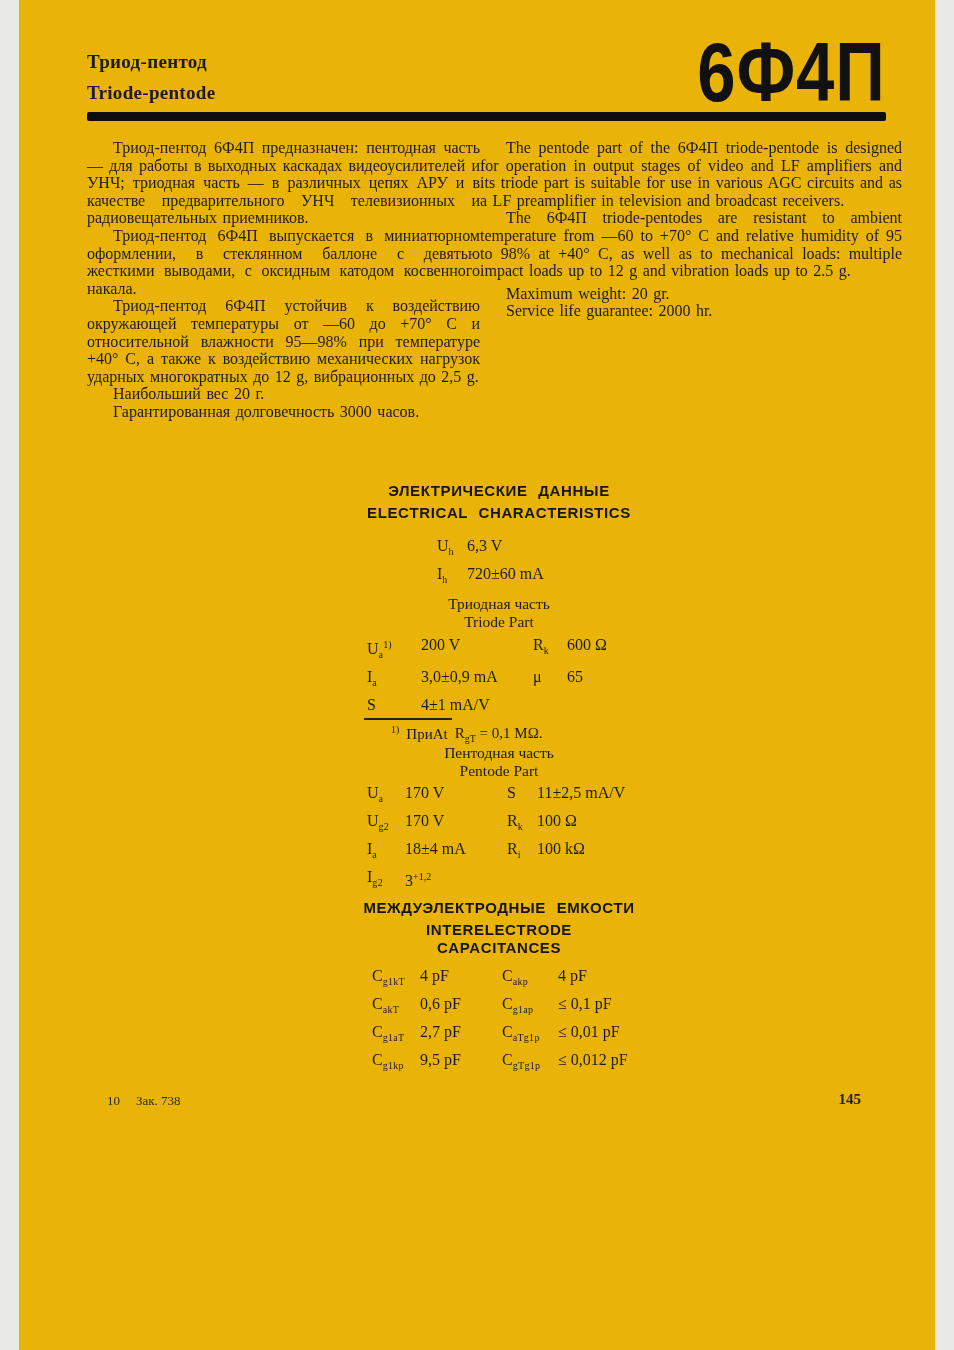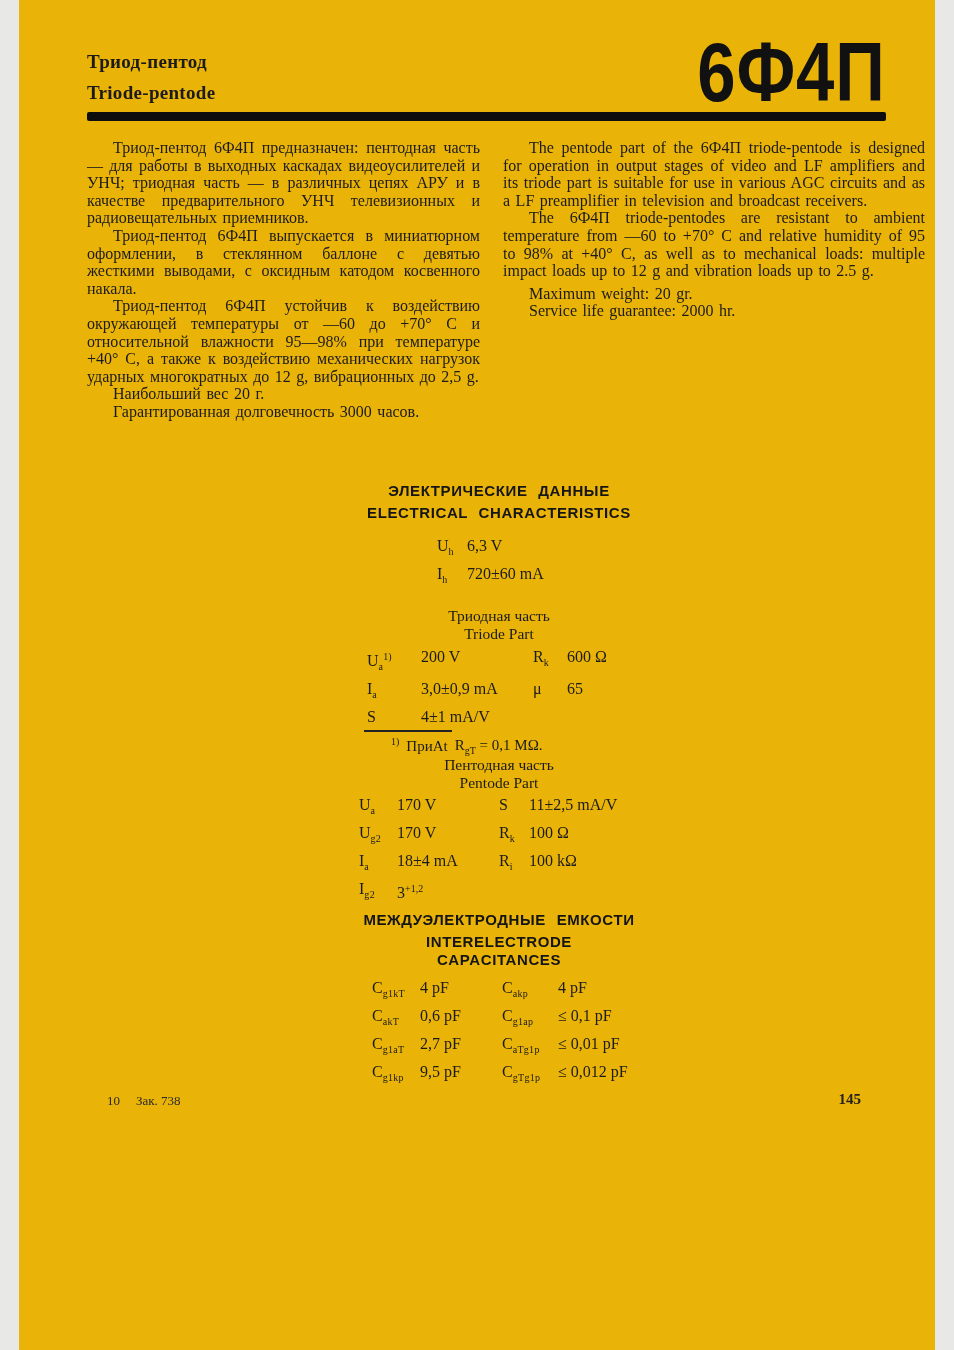--- a/index.html
+++ b/index.html
@@ -10,42 +10,42 @@
   }
   
   .hdr-left{position:absolute;left:68px;top:46px;font-weight:bold;font-size:19px;line-height:31px;letter-spacing:.3px;}
   .tube-name{
     position:absolute;right:49px;top:34px;height:76px;line-height:76px;
     font-family:"Liberation Sans", sans-serif;font-weight:bold;font-size:84px;
     letter-spacing:1px;transform:scaleX(.82);transform-origin:right center;color:#111;
   }
   .thick-rule{position:absolute;left:68px;right:49px;top:112px;height:9px;background:#0e0e0e;border-radius:2px;}
   
-  .columns{position:absolute;left:68px;top:139px;width:838px;display:flex;gap:23px;}
+  .columns{position:absolute;left:68px;top:139px;width:838px;display:flex;}
   .col{font-size:16px;line-height:17.6px;text-align:justify;word-spacing:1.5px;}
   .col-ru{width:393px;}
   .col-en{width:422px;}
   .col p{margin:0;text-indent:26px;}
   .col p.spaced{margin-top:5px;}
   
   .specs{position:absolute;left:340px;top:477px;width:280px;}
   .sec-h{font-family:"Liberation Sans", sans-serif;font-weight:bold;font-size:15px;
          letter-spacing:.6px;word-spacing:6px;text-align:center;line-height:18px;color:#151515;}
   .sec-h.ru{margin-top:5px;}
   .sec-h.en{margin-top:4px;}
   .part-head{text-align:center;font-size:15.5px;line-height:18px;}
   .grid{display:block;}
   .grow{display:grid;line-height:22px;font-size:16px;}
   .heater{margin-left:78px;margin-top:13px;}
   .heater .grow{grid-template-columns:30px auto;}
-  .triode-head{margin-top:16px;}
+  .triode-head{margin-top:4px;}
   .triode{margin-top:3px;margin-left:8px;}
   .triode .grow{grid-template-columns:54px 112px 34px auto;}
   .pentode-head{}
-  .pentode{margin-top:2px;}
+  .pentode{margin-top:2px;margin-left:8px;}
   .pentode .grow{grid-template-columns:38px 102px 30px auto;}
   .caps-h{margin-top:12px;}
   .caps{margin-top:8px;margin-left:13px;}
   .caps .grow{grid-template-columns:48px 82px 56px auto;}
   .cell{white-space:nowrap;}
   .cell sub{font-size:10px;vertical-align:-4px;letter-spacing:.3px;}
   .cell sup{font-size:10px;vertical-align:6px;}
   
   .fn-rule{margin-top:2px;margin-left:5px;width:88px;height:2px;background:#222;}
   .footnote{margin-top:5px;margin-left:32px;display:flex;align-items:center;gap:7px;font-size:15px;}

